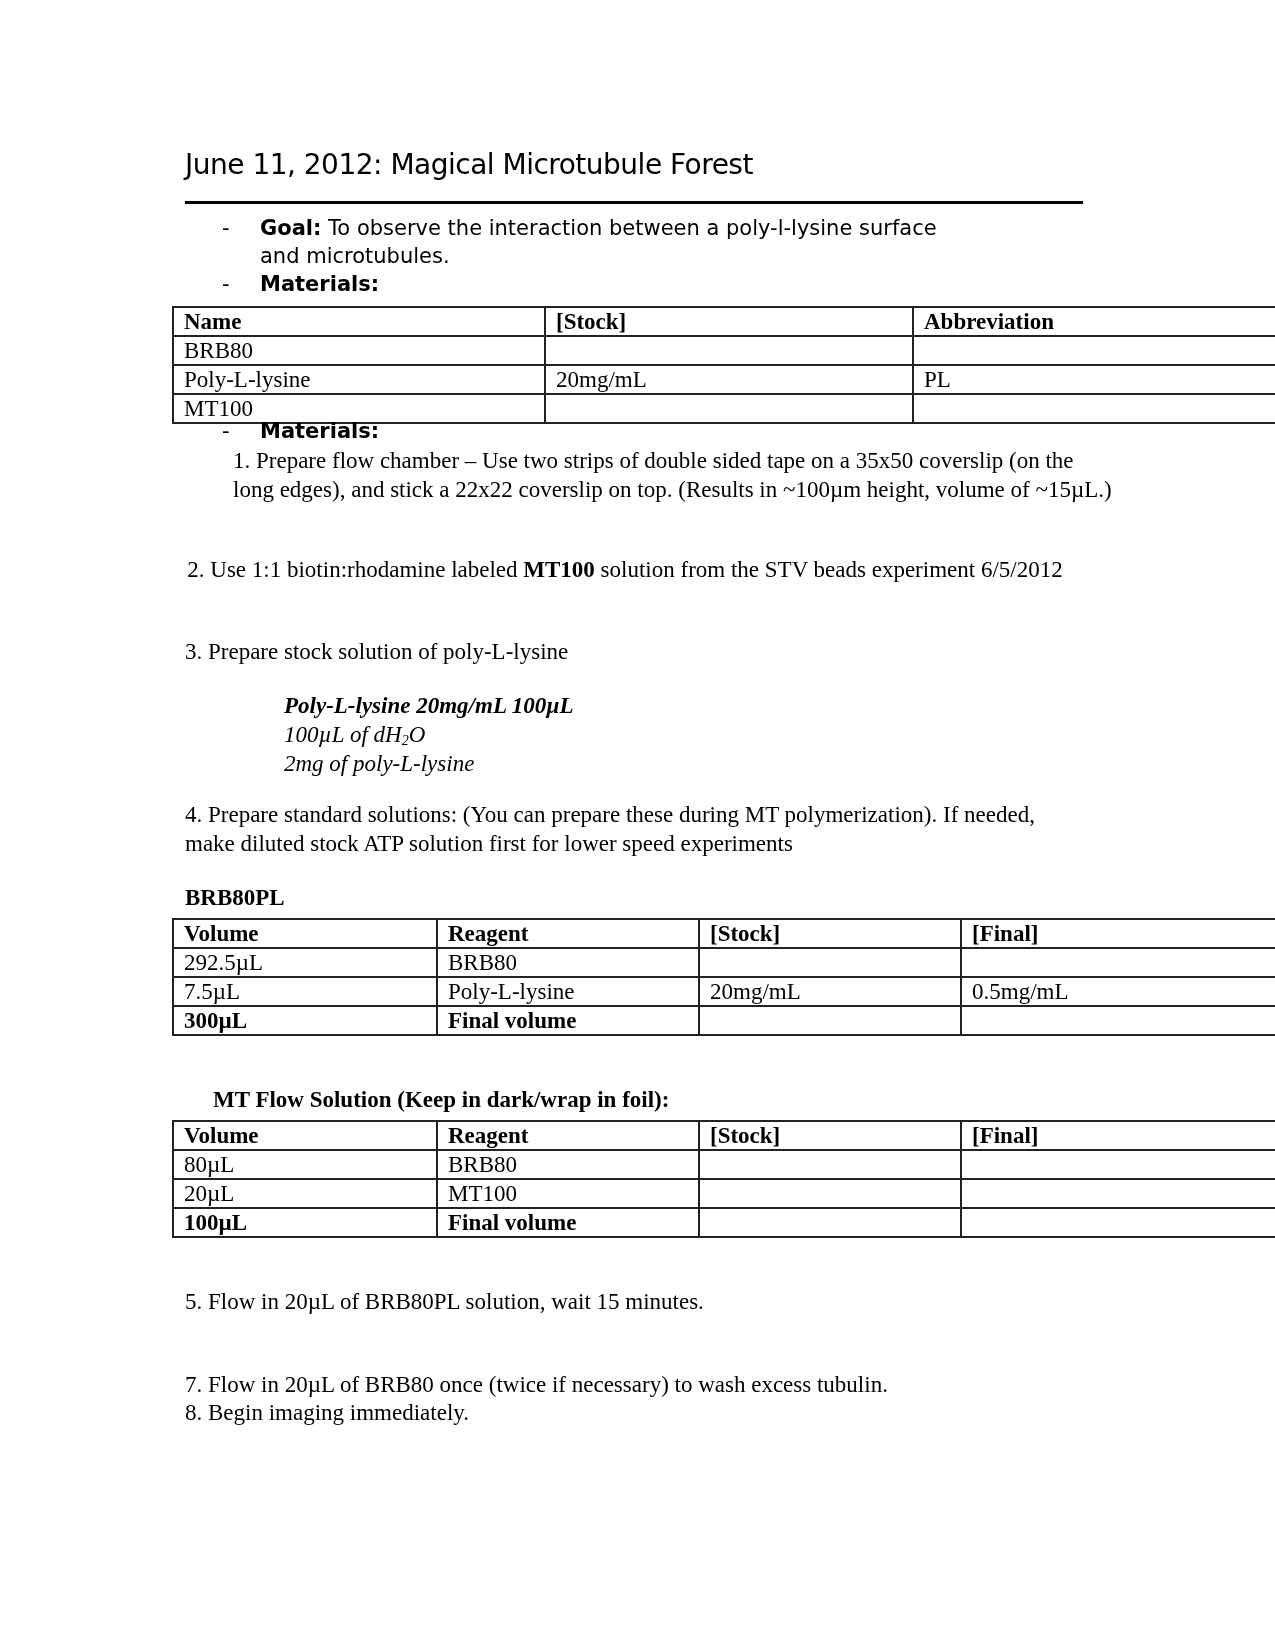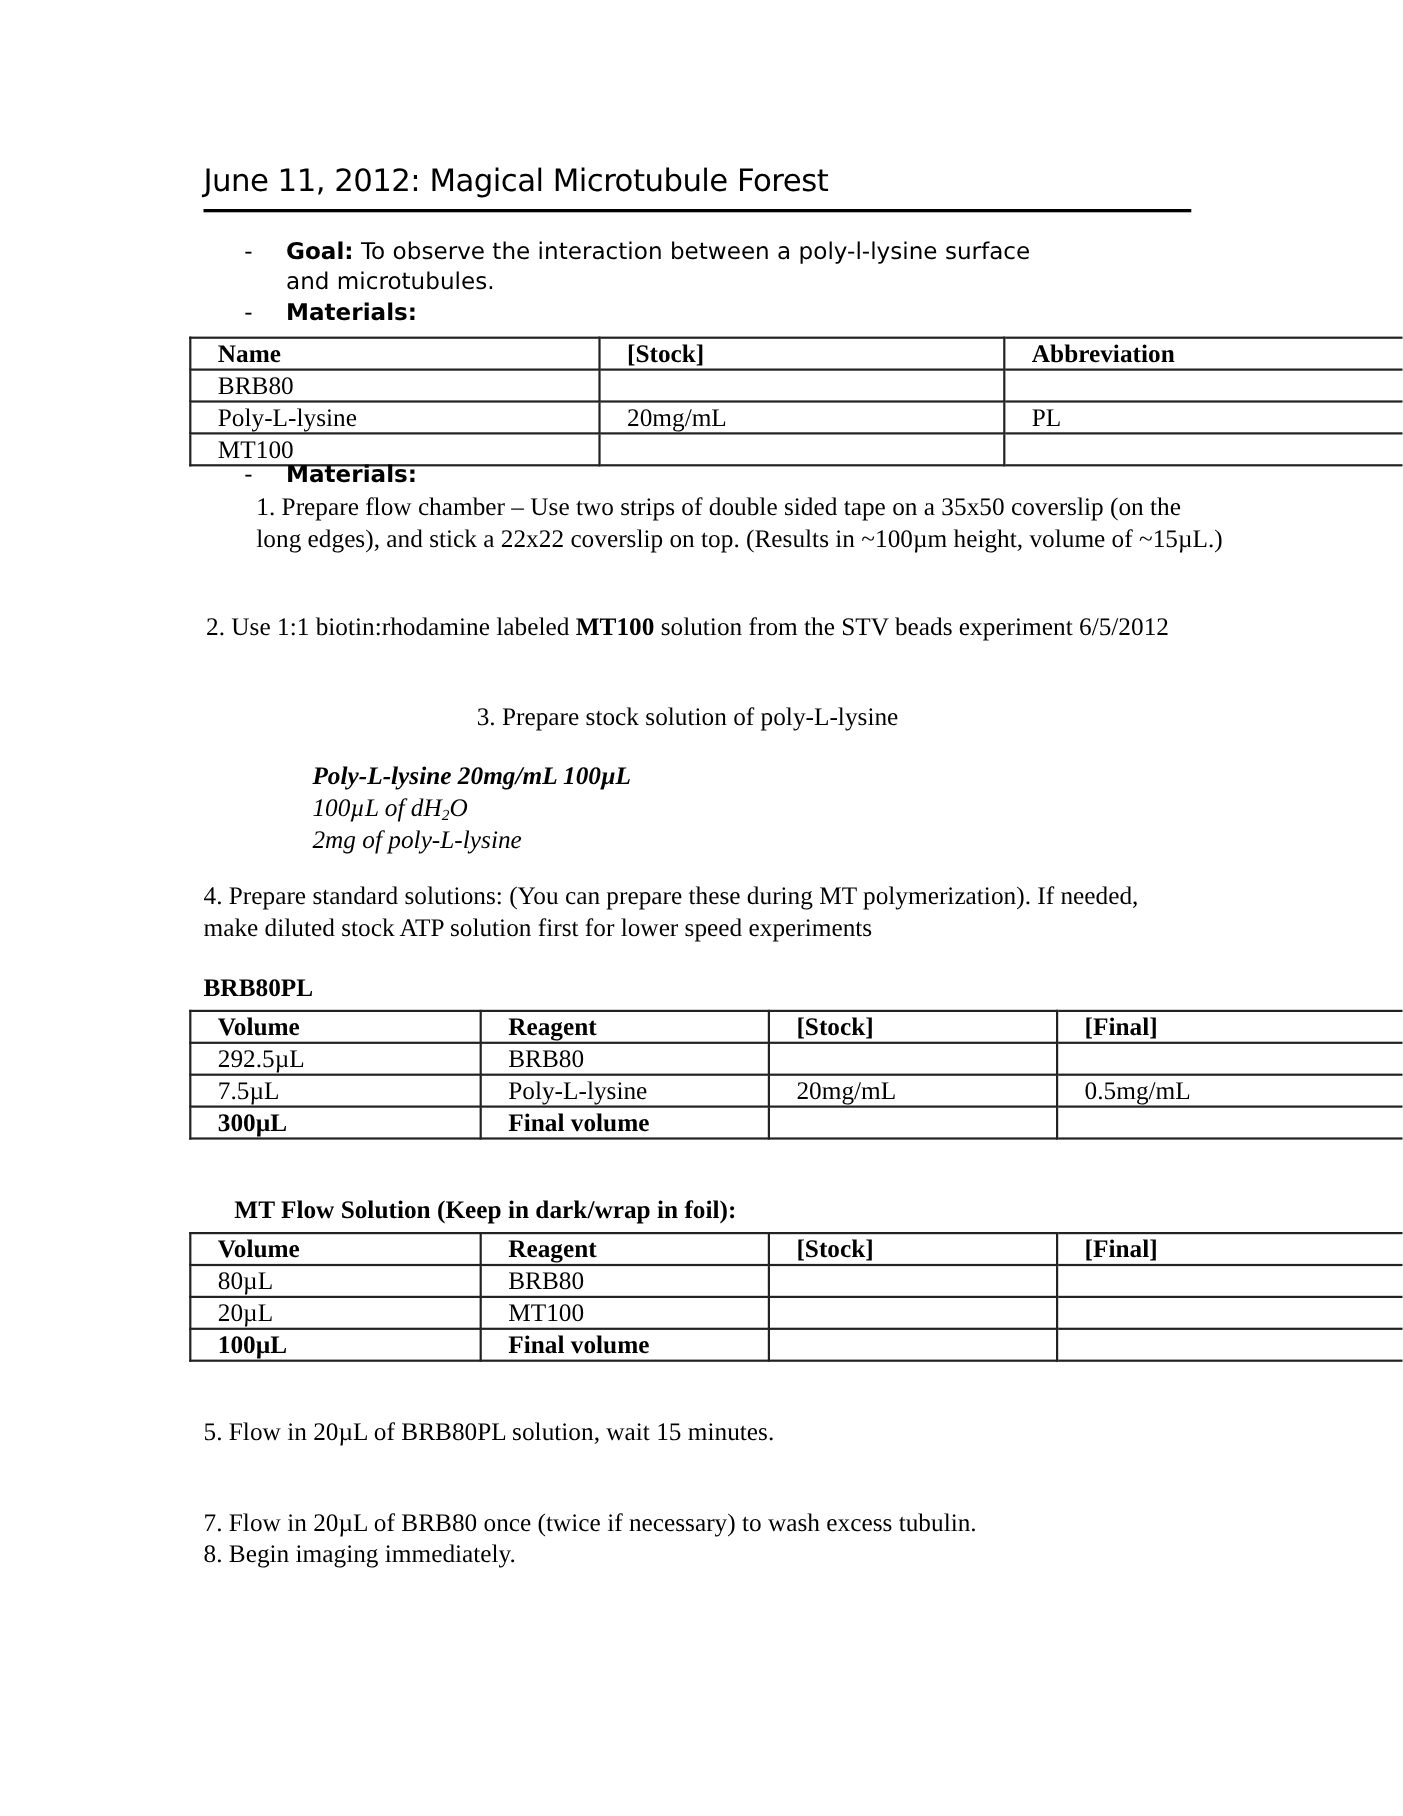--- a/index.html
+++ b/index.html
@@ -1,27 +1,27 @@
 <!DOCTYPE html>
 <html><head>
 <meta charset="utf-8">
 <style>
   html, body { margin:0; padding:0; background:#ffffff; }
   body { width:1275px; height:1651px; position:relative; overflow:hidden; color:#000; }
   .page { position:absolute; left:0; top:0; width:1275px; height:1651px; }
-  .title { position:absolute; left:185px; top:148px; width:898px; font-family:"DejaVu Sans", sans-serif; font-size:28px; letter-spacing:-0.5px; border-bottom:3px solid #000; padding-bottom:8px; line-height:34px; }
+  .title { position:absolute; left:185px; top:148px; width:898px; font-family:"DejaVu Sans", sans-serif; font-size:28px; letter-spacing:-0.5px; border-bottom:3px solid #000; padding-bottom:19px; line-height:34px; }
   .serif { font-family:"Liberation Serif", serif; font-size:23px; line-height:29px; }
   .sans { font-family:"DejaVu Sans", sans-serif; font-size:21px; line-height:28px; }
   .bullet { position:absolute; left:222px; }
   .bullet-dash { position:absolute; left:-0px; width:20px; }
   .bullet-body { position:absolute; left:38px; width:720px; }
   .para { position:absolute; left:185px; width:880px; }
   .indent { position:absolute; left:284px;font-style:italic; }
   table.t { position:absolute; border-collapse:collapse; font-family:"Liberation Serif", serif; font-size:23px; }
-  table.t td { border:2px solid #222; padding:0 24px; height:27px; line-height:27px; vertical-align:middle; }
+  table.t td { border:2px solid #222; padding:0 10px; height:27px; line-height:27px; vertical-align:middle; }
   table.t td.last { border-right:none; }
   table.t tr:first-child td { font-weight:bold; }
   table.t tr.bold td { font-weight:bold; }
   .b { font-weight:bold; }
   sub { font-size:14px; vertical-align:-3px; line-height:0; }
 </style>
 </head>
 <body>
 
 <div class="page">
@@ -70,21 +70,21 @@
 
   <div class="bullet sans" style="top:417px;">
     <span class="bullet-dash">-</span>
     <div class="bullet-body b">Materials:</div>
   </div>
 
   <div class="para serif" style="top:446px;margin-left:48px;">1. Prepare flow chamber – Use two strips of double sided tape on a 35x50 coverslip (on the long edges), and stick a 22x22 coverslip on top. (Results in ~100µm height, volume of ~15µL.)</div>
 
   <div class="para serif" style="top:555px;text-align:center;"><span>2. Use 1:1 biotin:rhodamine labeled </span><span class="b">MT100</span><span> solution from the STV beads experiment 6/5/2012</span></div>
 
-  <div class="para serif" style="top:637px;text-align:center;">3. Prepare stock solution of poly-L-lysine</div>
+  <div class="para serif" style="top:637px;">3. Prepare stock solution of poly-L-lysine</div>
 
   <div class="indent serif" style="top:691px;">
     <div class="b">Poly-L-lysine 20mg/mL 100µL</div>
     <div><span>100µL of dH</span><sub>2</sub><span>O</span></div>
     <div>2mg of poly-L-lysine</div>
   </div>
 
   <div class="para serif" style="top:800px;">4. Prepare standard solutions: (You can prepare these during MT polymerization). If needed, make diluted stock ATP solution first for lower speed experiments</div>
 
   <div class="para serif b" style="top:883px;">BRB80PL</div>

